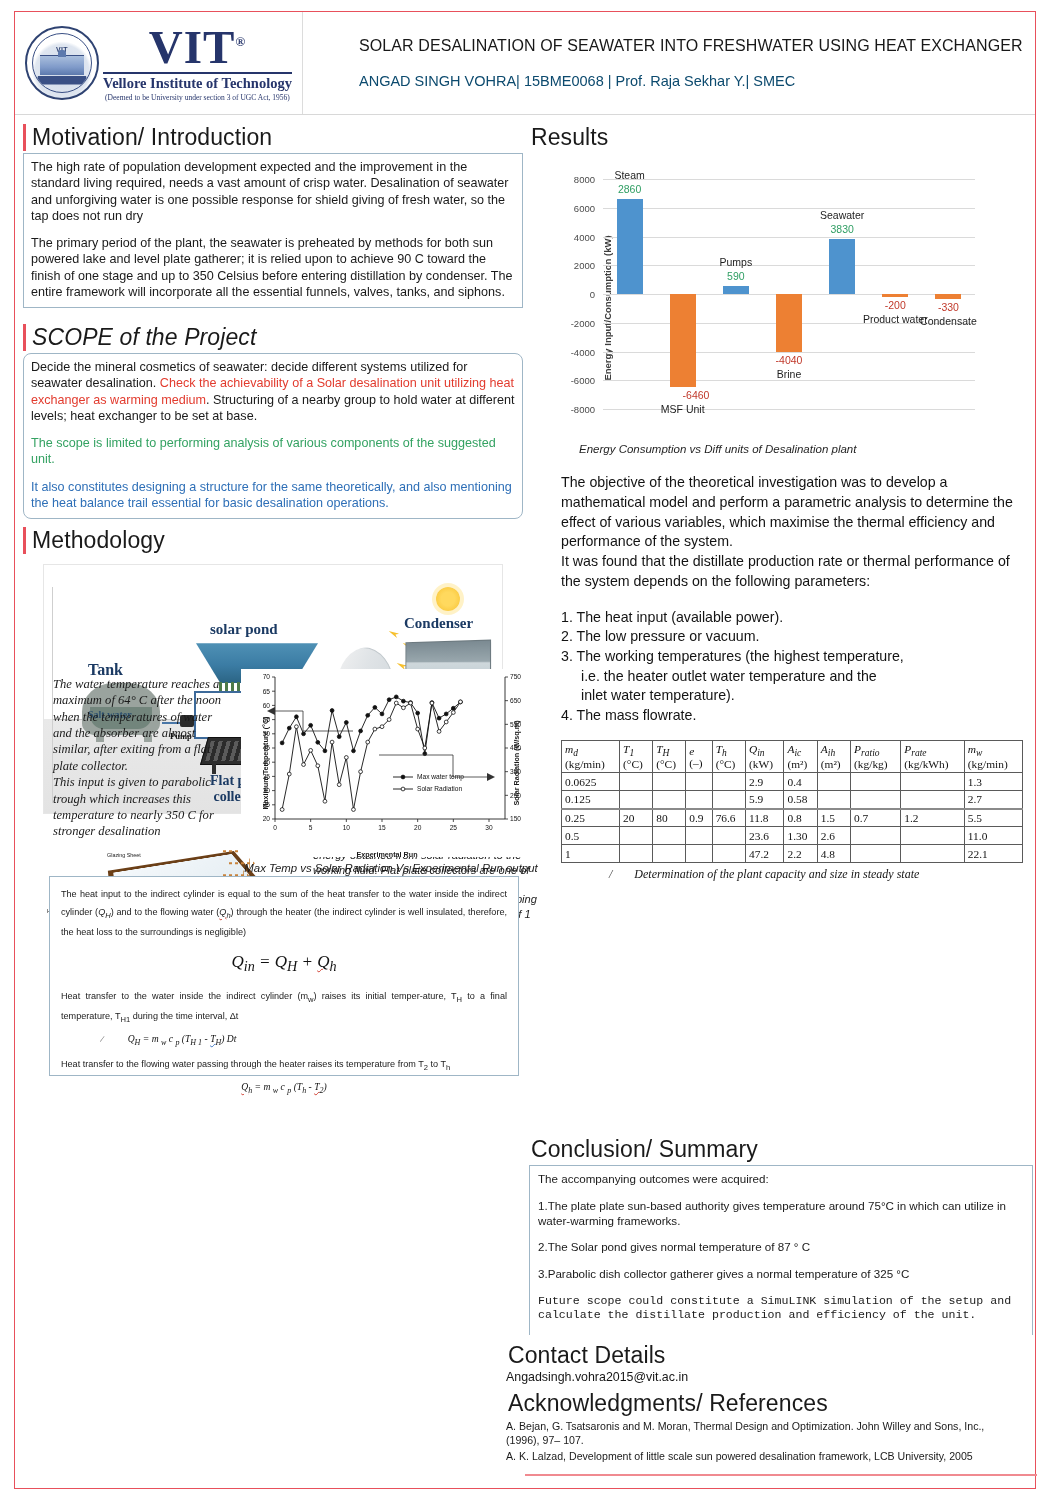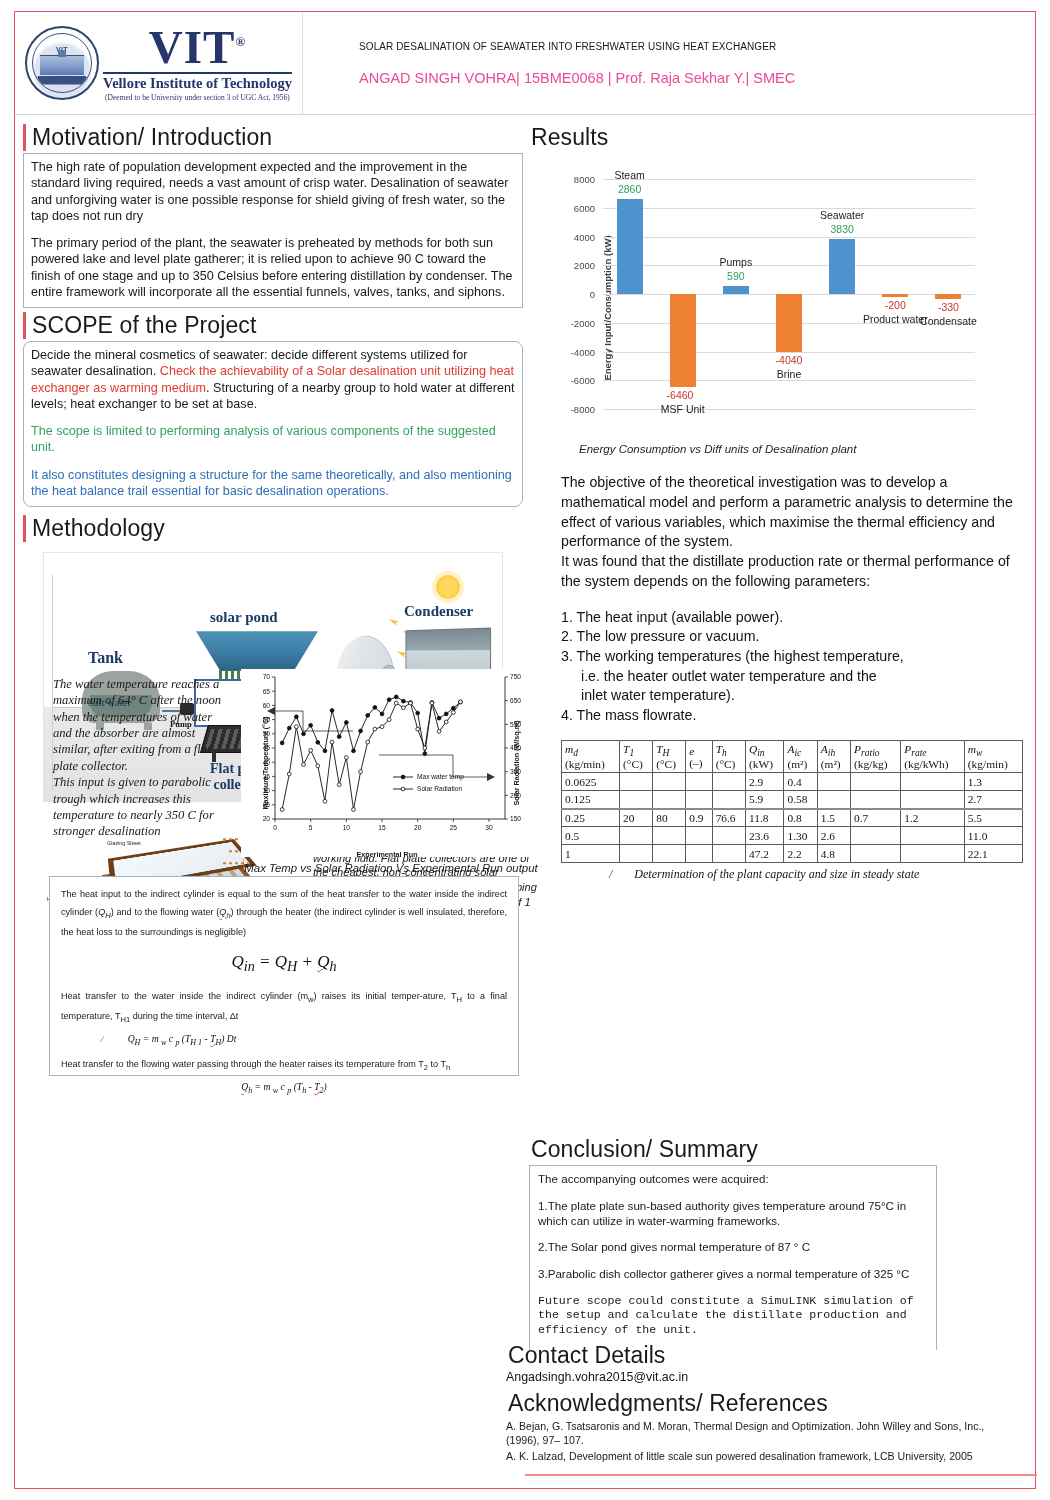--- a/index.html
+++ b/index.html
@@ -81,24 +81,24 @@
     padding-top: 1px; margin-top: 1px;
     white-space: nowrap;
   }
   .vit-note {
     font-family: "Liberation Serif", serif;
     font-size: 7.5px; color: #26356b; margin-top: 1px;
     white-space: nowrap;
   }
   .title-block { padding-left: 56px; }
   .title-main {
-    font-size: 10px; color: #181818; letter-spacing: .1px;
+    font-size: 16px; color: #181818; letter-spacing: .1px;
     margin-bottom: 18px;
   }
-  .title-authors { font-size: 14.5px; color: #ec4899; }
+  .title-authors { font-size: 14.5px; color: #0c4a6e; }
 
   
   .col-left  { position: absolute; left: 8px;  top: 112px; width: 500px; }
   .col-right { position: absolute; left: 514px; top: 112px; width: 500px; }
 
   h2.sec {
     font-size: 23px; font-weight: normal; color: #1a1a1a;
     letter-spacing: .1px; line-height: 1.18;
     padding-left: 6px;
     border-left: 3px solid #e8505b;
@@ -354,21 +354,21 @@
     font-family: "Liberation Serif", serif; color:#111;
   }
   .eq-sm.left-ind { padding-left: 40px; text-align: left; }
   .sq { text-decoration: underline; text-decoration-color:#d03b2e;
         text-decoration-style: wavy; text-decoration-thickness: .5px; }
   .sqb { text-decoration: underline; text-decoration-color:#3f76c4;
         text-decoration-style: wavy; text-decoration-thickness: .5px; }
   .slashmark { display:inline-block; transform: rotate(18deg); color:#555; margin-right:24px;}
 
   
-  .concl-wrap { position: absolute; left: 514px; top: 1124px; width: 408px; }
+  .concl-wrap { position: absolute; left: 514px; top: 1124px; width: 504px; }
   .concl-box {
     border: 1px solid #9fb6c6; border-bottom: none;
     padding: 6px 8px 10px 8px;
     font-size: 11.6px; line-height: 1.27; color:#1a1a1a;
   }
   .concl-box p { margin-bottom: 12px; }
   .concl-box p:last-child { margin-bottom: 2px; font-family: Liberation Mono, monospace; }
   .contact-wrap { position: absolute; left: 491px; top: 1330px; width: 504px; }
   .contact-email { font-size: 12.4px; color:#161616; margin-top: 1px; }
   .refs { font-size: 10.6px; line-height: 1.33; color:#1a1a1a; margin-top: 2px; }
@@ -403,21 +403,21 @@
   </div>
 
   <div class="col-left">
 
     <h2 class="sec">Motivation/ Introduction</h2>
     <div class="boxed" style="margin-top:2px;">
       <p>The high rate of population development expected and the improvement in the standard living required, needs a vast amount of crisp water. Desalination of seawater and unforgiving water is one possible response for shield giving of fresh water, so the tap does not run dry</p>
       <p>The primary period of the plant, the seawater is preheated by methods for both sun powered lake and level plate gatherer; it is relied upon to achieve 90 C toward the finish of one stage and up to 350 Celsius before entering distillation by condenser. The entire framework will incorporate all the essential funnels, valves, tanks, and siphons.</p>
     </div>
 
-    <h2 class="sec" style="margin-top:4px;">SCOPE of the Project</h2>
+    <h2 class="sec" style="margin-top:16px;font-style:italic;">SCOPE of the Project</h2>
     <div class="boxed" style="margin-top:2px;border-radius:8px;">
       <p><span>Decide the mineral cosmetics of seawater: decide different systems utilized for seawater desalination. </span><span class="red">Check the achievability of a Solar desalination unit utilizing heat exchanger as warming medium</span><span>. Structuring of a nearby group to hold water at different levels; heat exchanger to be set at base.</span></p>
       <p class="green">The scope is limited to performing analysis of various components of the suggested unit.</p>
       <p class="blue"> It also constitutes designing a structure for the same theoretically, and also mentioning the heat balance trail essential for basic desalination operations.</p>
     </div>
 
     <h2 class="sec" style="margin-top:8px;">Methodology</h2>
 
     <div class="meth-img">
       <div class="mi-vline"></div>
@@ -676,21 +676,21 @@
             <div class="bc-grid" style="top: 201.25px;">
               <span class="bc-ytick">-6000</span>
             </div>
             <div class="bc-grid" style="top: 230px;">
               <span class="bc-ytick">-8000</span>
             </div>
             <div class="bc-bar pos" style="left: 13.5714px; top: 19.9812px; width: 26px; height: 95.0187px;"></div>
             <span class="bc-vlabel pv" style="left: 26.5714px; top: 3.98125px;">2860</span>
             <span class="bc-cat" style="left: 26.5714px; top: -10.0187px;">Steam</span>
             <div class="bc-bar neg" style="left: 66.7143px; top: 115px; width: 26px; height: 92.8625px;"></div>
-            <span class="bc-vlabel nv" style="left: 77px; top: 209.863px;">-6460</span>
+            <span class="bc-vlabel nv" style="left: 93px; top: 209.863px;">-6460</span>
             <span class="bc-cat" style="left: 79.7143px; top: 223.863px;">MSF Unit</span>
             <div class="bc-bar pos" style="left: 119.857px; top: 106.519px; width: 26px; height: 8.48125px;"></div>
             <span class="bc-vlabel pv" style="left: 132.857px; top: 90.5187px;">590</span>
             <span class="bc-cat" style="left: 132.857px; top: 76.5187px;">Pumps</span>
             <div class="bc-bar neg" style="left: 173px; top: 115px; width: 26px; height: 58.075px;"></div>
             <span class="bc-vlabel nv" style="left: 186px; top: 175.075px;">-4040</span>
             <span class="bc-cat" style="left: 186px; top: 189.075px;">Brine</span>
             <div class="bc-bar pos" style="left: 226.143px; top: 59.9437px; width: 26px; height: 55.0562px;"></div>
             <span class="bc-vlabel pv" style="left: 239.143px; top: 43.9437px;">3830</span>
             <span class="bc-cat" style="left: 239.143px; top: 29.9437px;">Seawater</span>

